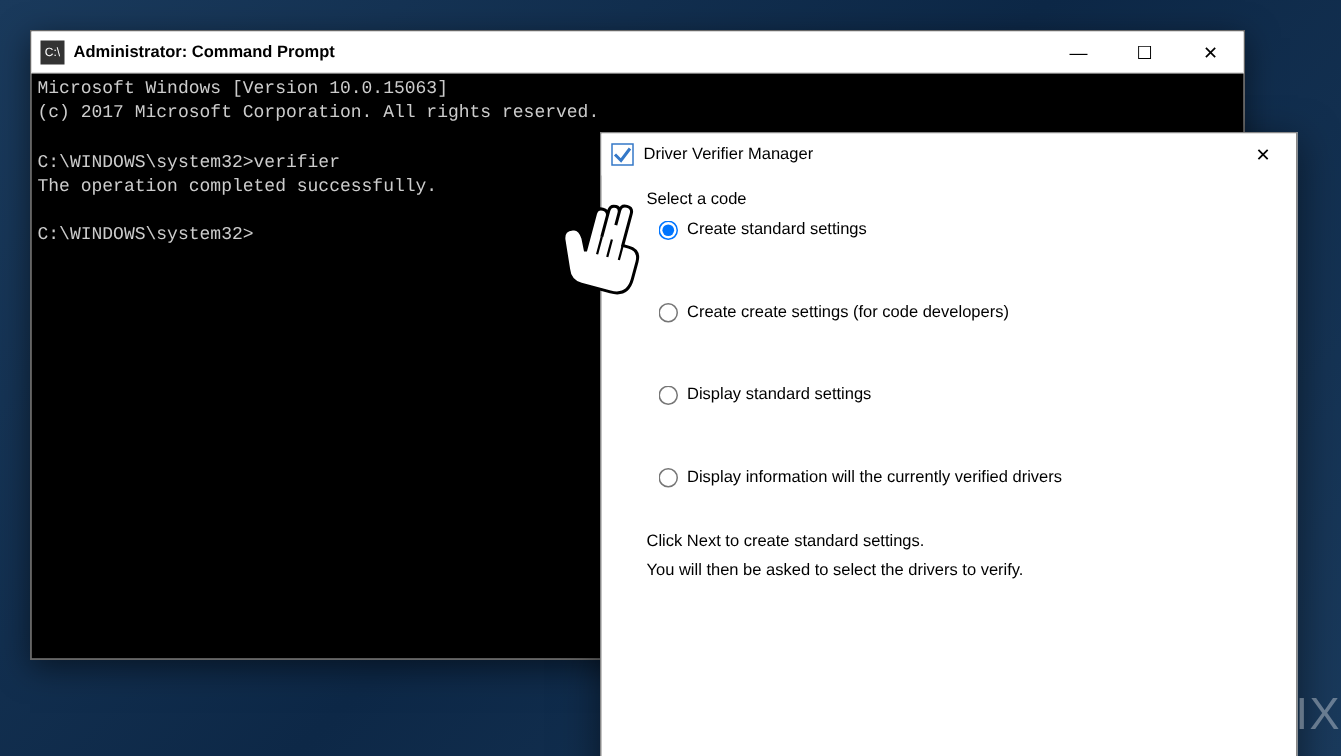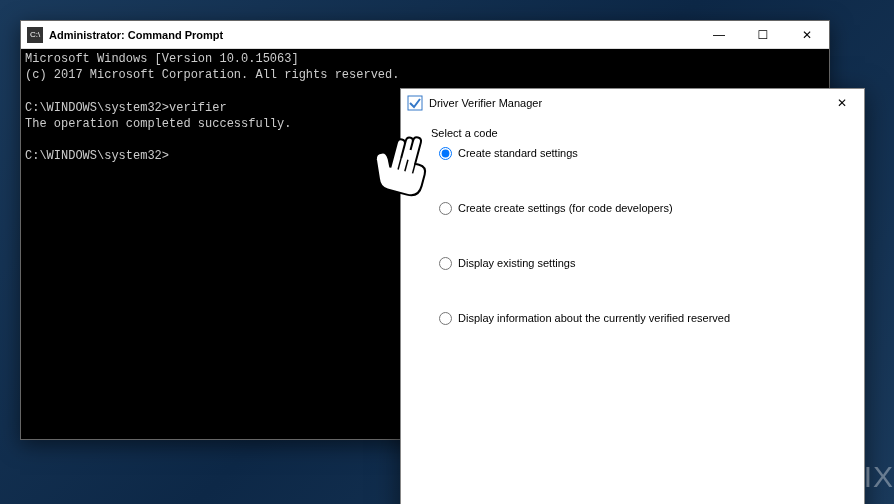--- a/index.html
+++ b/index.html
@@ -206,26 +206,30 @@
       <label class="radio-item">
         <input type="radio" name="task" checked="" style="">
         <span>Create standard settings</span>
       </label>
       <label class="radio-item">
         <input type="radio" name="task" style="">
         <span>Create create settings (for code developers)</span>
       </label>
       <label class="radio-item">
         <input type="radio" name="task" style="">
-        <span>Display existing settings</span>
+        <span>Display standard settings</span>
       </label>
       <label class="radio-item">
         <input type="radio" name="task" style="">
-        <span>Display information about the currently verified reserved</span>
-      </label>
+        <span>Display information will the currently verified drivers</span>
+      </label>
+    </div>
+    <div class="hint-text">
+      <div>Click Next to create standard settings.</div>
+      <div>You will then be asked to select the drivers to verify.</div>
     </div>
   </div>
   <div class="verifier-footer">
     <button class="dlg-btn" disabled="">&lt; Back</button>
     <button class="dlg-btn default">Next &gt;</button>
     <button class="dlg-btn">Driver</button>
   </div>
 </div>
 
 <svg class="cursor-hand" width="80" height="80" viewBox="0 0 80 80">

